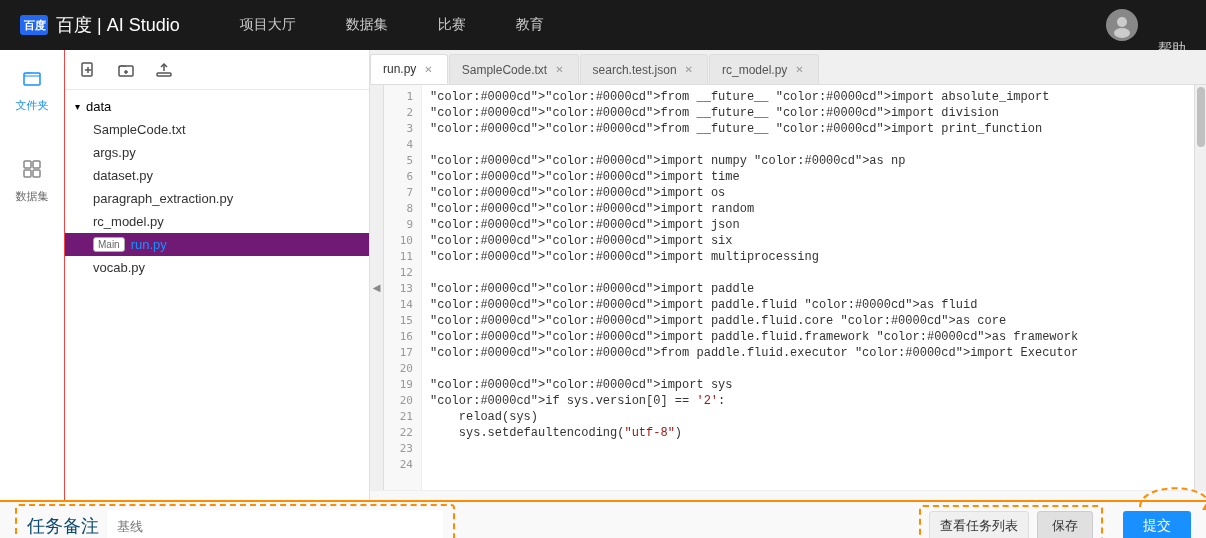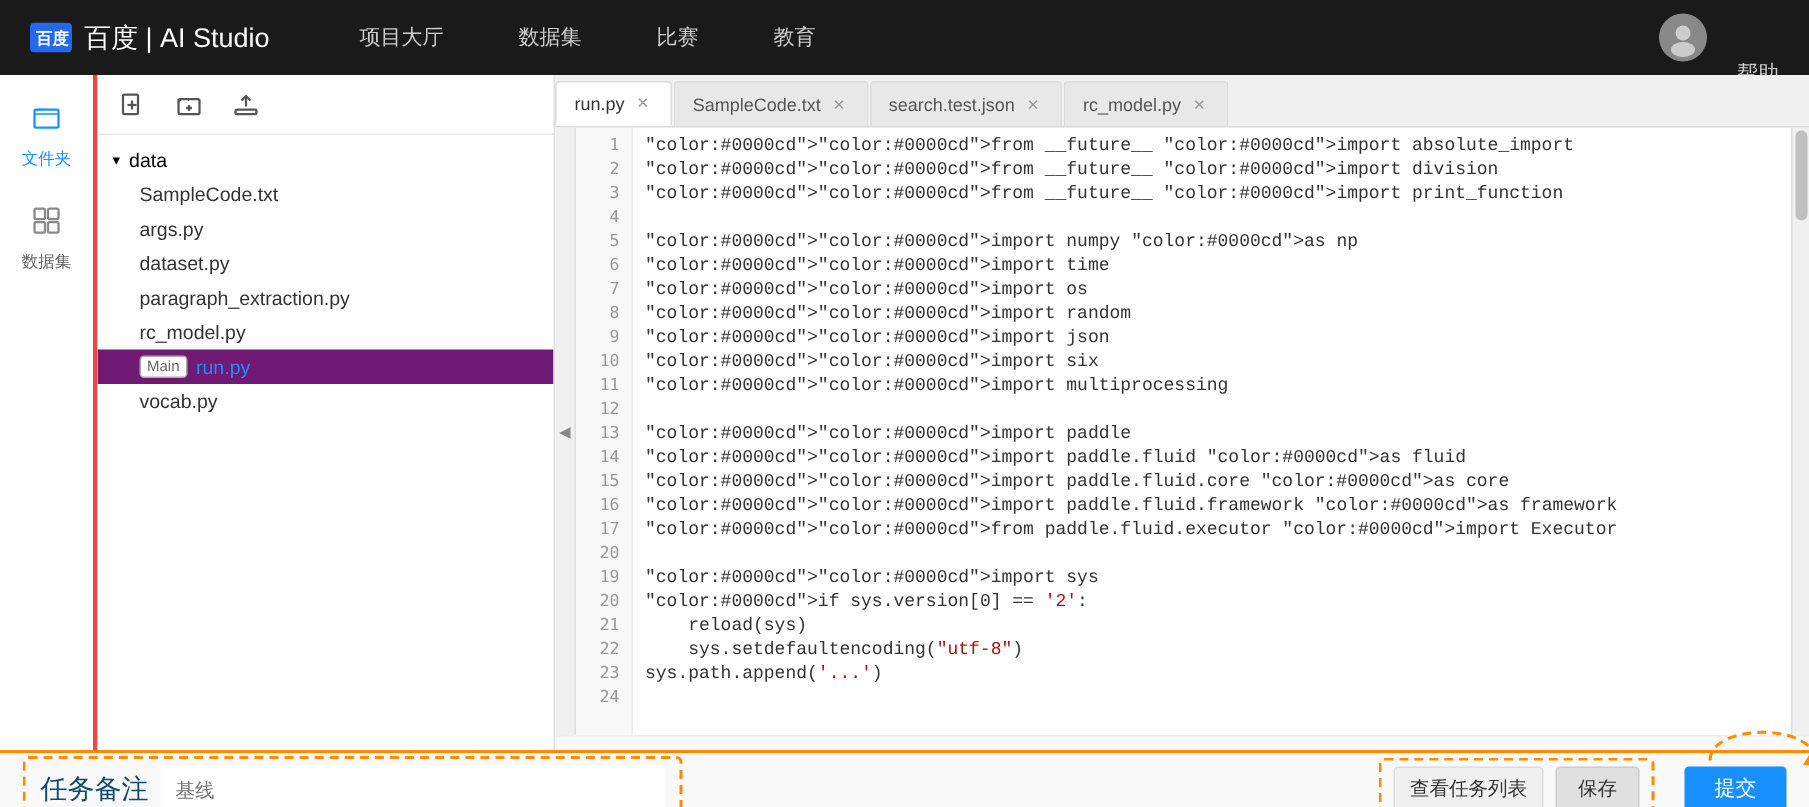--- a/index.html
+++ b/index.html
@@ -47,26 +47,26 @@
     
     .main-area {
       display: flex;
       height: calc(538px - 50px - 38px);
     }
 
     
     .sidebar {
       width: 65px;
       background: #fff;
-      border-right: 3px solid #ef4444;
+      border-right: 1px solid #ef4444;
       display: flex;
       flex-direction: column;
       align-items: center;
       padding-top: 10px;
-      gap: 1px;
+      gap: 23px;
     }
     .sidebar-icon-group {
       display: flex;
       flex-direction: column;
       align-items: center;
       margin-bottom: 5px;
     }
     .sidebar-icon {
       width: 40px; height: 36px;
       display: flex; align-items: center; justify-content: center;
@@ -467,21 +467,20 @@
           <div class="code-line"><span style="&lt;span">"color:#0000cd"</span>&gt;<span style="&lt;span">"color:#0000cd"</span>&gt;import paddle</div>
           <div class="code-line"><span style="&lt;span">"color:#0000cd"</span>&gt;<span style="&lt;span">"color:#0000cd"</span>&gt;import paddle.fluid <span style="&lt;span">"color:#0000cd"</span>&gt;as fluid</div>
           <div class="code-line"><span style="&lt;span">"color:#0000cd"</span>&gt;<span style="&lt;span">"color:#0000cd"</span>&gt;import paddle.fluid.core <span style="&lt;span">"color:#0000cd"</span>&gt;as core</div>
           <div class="code-line"><span style="&lt;span">"color:#0000cd"</span>&gt;<span style="&lt;span">"color:#0000cd"</span>&gt;import paddle.fluid.framework <span style="&lt;span">"color:#0000cd"</span>&gt;as framework</div>
           <div class="code-line"><span style="&lt;span">"color:#0000cd"</span>&gt;<span style="&lt;span">"color:#0000cd"</span>&gt;from paddle.fluid.executor <span style="&lt;span">"color:#0000cd"</span>&gt;import Executor</div>
           <div class="code-line">&nbsp;</div>
           <div class="code-line"><span style="&lt;span">"color:#0000cd"</span>&gt;<span style="&lt;span">"color:#0000cd"</span>&gt;import sys</div>
           <div class="code-line"><span style="&lt;span">"color:#0000cd"</span>&gt;if sys.version[0] == <span style="color:#a31515">'2'</span>:</div>
           <div class="code-line">    reload(sys)</div>
           <div class="code-line">    sys.setdefaultencoding(<span style="color:#a31515">"utf-8"</span>)</div>
-          <div class="code-line">sys.path.append(<span style="color:#a31515">'...'</span>)</div>
           <div class="code-line">&nbsp;</div>
         </div>
 
       <div class="scrollbar-v">
         <div class="scrollbar-thumb"></div>
       </div>
     </div>
 
     <div style="height:10px;background:#f8f8f8;border-top:1px solid #eee;"></div>
   </div>

